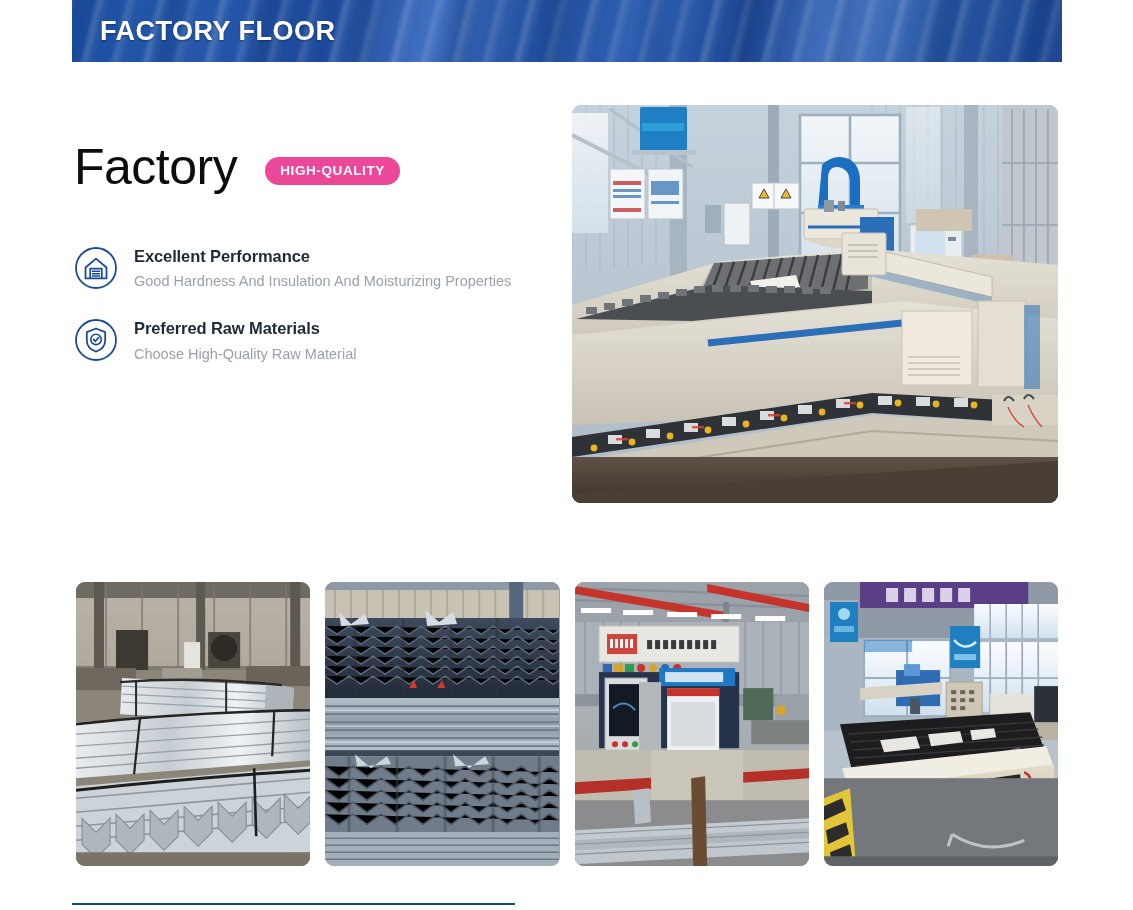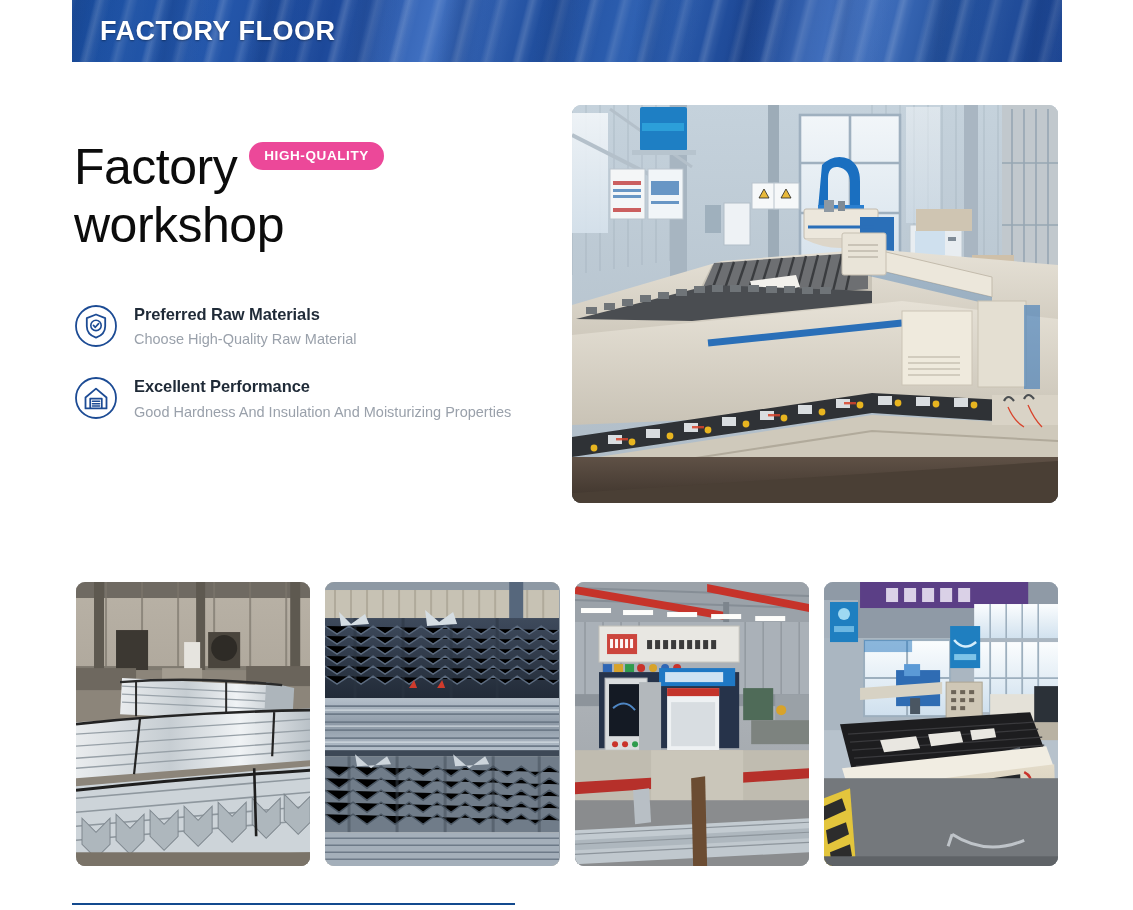--- a/index.html
+++ b/index.html
@@ -87,22 +87,22 @@
 
   
   .left-col {
     position: absolute;
     left: 74px;
     top: 138px;
     width: 470px;
   }
   .heading-row {
     display: flex;
-    align-items: flex-start;
-    gap: 12px;
+    align-items: center;
+    gap: 28px;
   }
   .heading-line {
     font-size: 50px;
     font-weight: normal;
     color: #0c0c0c;
     line-height: 1.16;
     letter-spacing: -0.5px;
   }
   .badge {
     display: inline-block;
@@ -200,51 +200,50 @@
     <div class="banner-streaks"></div>
     <div class="banner-streaks2"></div>
     <div class="banner-title">FACTORY FLOOR</div>
   </div>
 
   <div class="left-col">
     <div class="heading-row">
       <div class="heading-line">Factory</div>
       <div class="badge">HIGH-QUALITY</div>
     </div>
-    <div class="heading-line">workshop</div>
 
     <div class="features">
+
+      <div class="feature">
+        <div class="feat-icon">
+          <svg viewBox="0 0 44 44" fill="none">
+            <circle cx="22" cy="22" r="20" stroke="#1c4b94" stroke-width="1.8"></circle>
+            <path d="M11.5 21.5 L22 12.6 L32.5 21.5 V32.4 H11.5 Z" stroke="#1c4b94" stroke-width="1.8" stroke-linejoin="round"></path>
+            <path d="M16.2 32.4 V22.6 H27.8 V32.4" stroke="#1c4b94" stroke-width="1.7" stroke-linejoin="round"></path>
+            <path d="M18.4 25.2 H25.6 M18.4 27.7 H25.6 M18.4 30.1 H25.6" stroke="#1c4b94" stroke-width="1.5" stroke-linecap="round"></path>
+          </svg>
+        </div>
+        <div class="feat-text">
+          <div class="feat-title">Excellent Performance</div>
+          <div class="feat-sub">Good Hardness And Insulation And Moisturizing Properties</div>
+        </div>
+      </div>
 
       <div class="feature">
         <div class="feat-icon">
           <svg viewBox="0 0 44 44" fill="none">
             <circle cx="22" cy="22" r="20" stroke="#1c4b94" stroke-width="1.8"></circle>
             <path d="M22 10.5 L31.2 14.2 V22.2 C31.2 27.6 27.3 31.8 22 33.6 C16.7 31.8 12.8 27.6 12.8 22.2 V14.2 Z" stroke="#1c4b94" stroke-width="1.8" stroke-linejoin="round"></path>
             <circle cx="22" cy="21.4" r="5.2" stroke="#1c4b94" stroke-width="1.6"></circle>
             <path d="M19.5 21.4 L21.3 23.3 L24.6 19.6" stroke="#1c4b94" stroke-width="1.7" stroke-linecap="round" stroke-linejoin="round"></path>
           </svg>
         </div>
         <div class="feat-text">
           <div class="feat-title">Preferred Raw Materials</div>
           <div class="feat-sub">Choose High-Quality Raw Material</div>
-        </div>
-      </div>
-
-      <div class="feature">
-        <div class="feat-icon">
-          <svg viewBox="0 0 44 44" fill="none">
-            <circle cx="22" cy="22" r="20" stroke="#1c4b94" stroke-width="1.8"></circle>
-            <path d="M11.5 21.5 L22 12.6 L32.5 21.5 V32.4 H11.5 Z" stroke="#1c4b94" stroke-width="1.8" stroke-linejoin="round"></path>
-            <path d="M16.2 32.4 V22.6 H27.8 V32.4" stroke="#1c4b94" stroke-width="1.7" stroke-linejoin="round"></path>
-            <path d="M18.4 25.2 H25.6 M18.4 27.7 H25.6 M18.4 30.1 H25.6" stroke="#1c4b94" stroke-width="1.5" stroke-linecap="round"></path>
-          </svg>
-        </div>
-        <div class="feat-text">
-          <div class="feat-title">Excellent Performance</div>
-          <div class="feat-sub">Good Hardness And Insulation And Moisturizing Properties</div>
         </div>
       </div>
 
 
     </div>
   </div>
 
   <div class="hero">
     <svg class="photo" viewBox="0 0 486 398" preserveAspectRatio="none">
       <defs>

